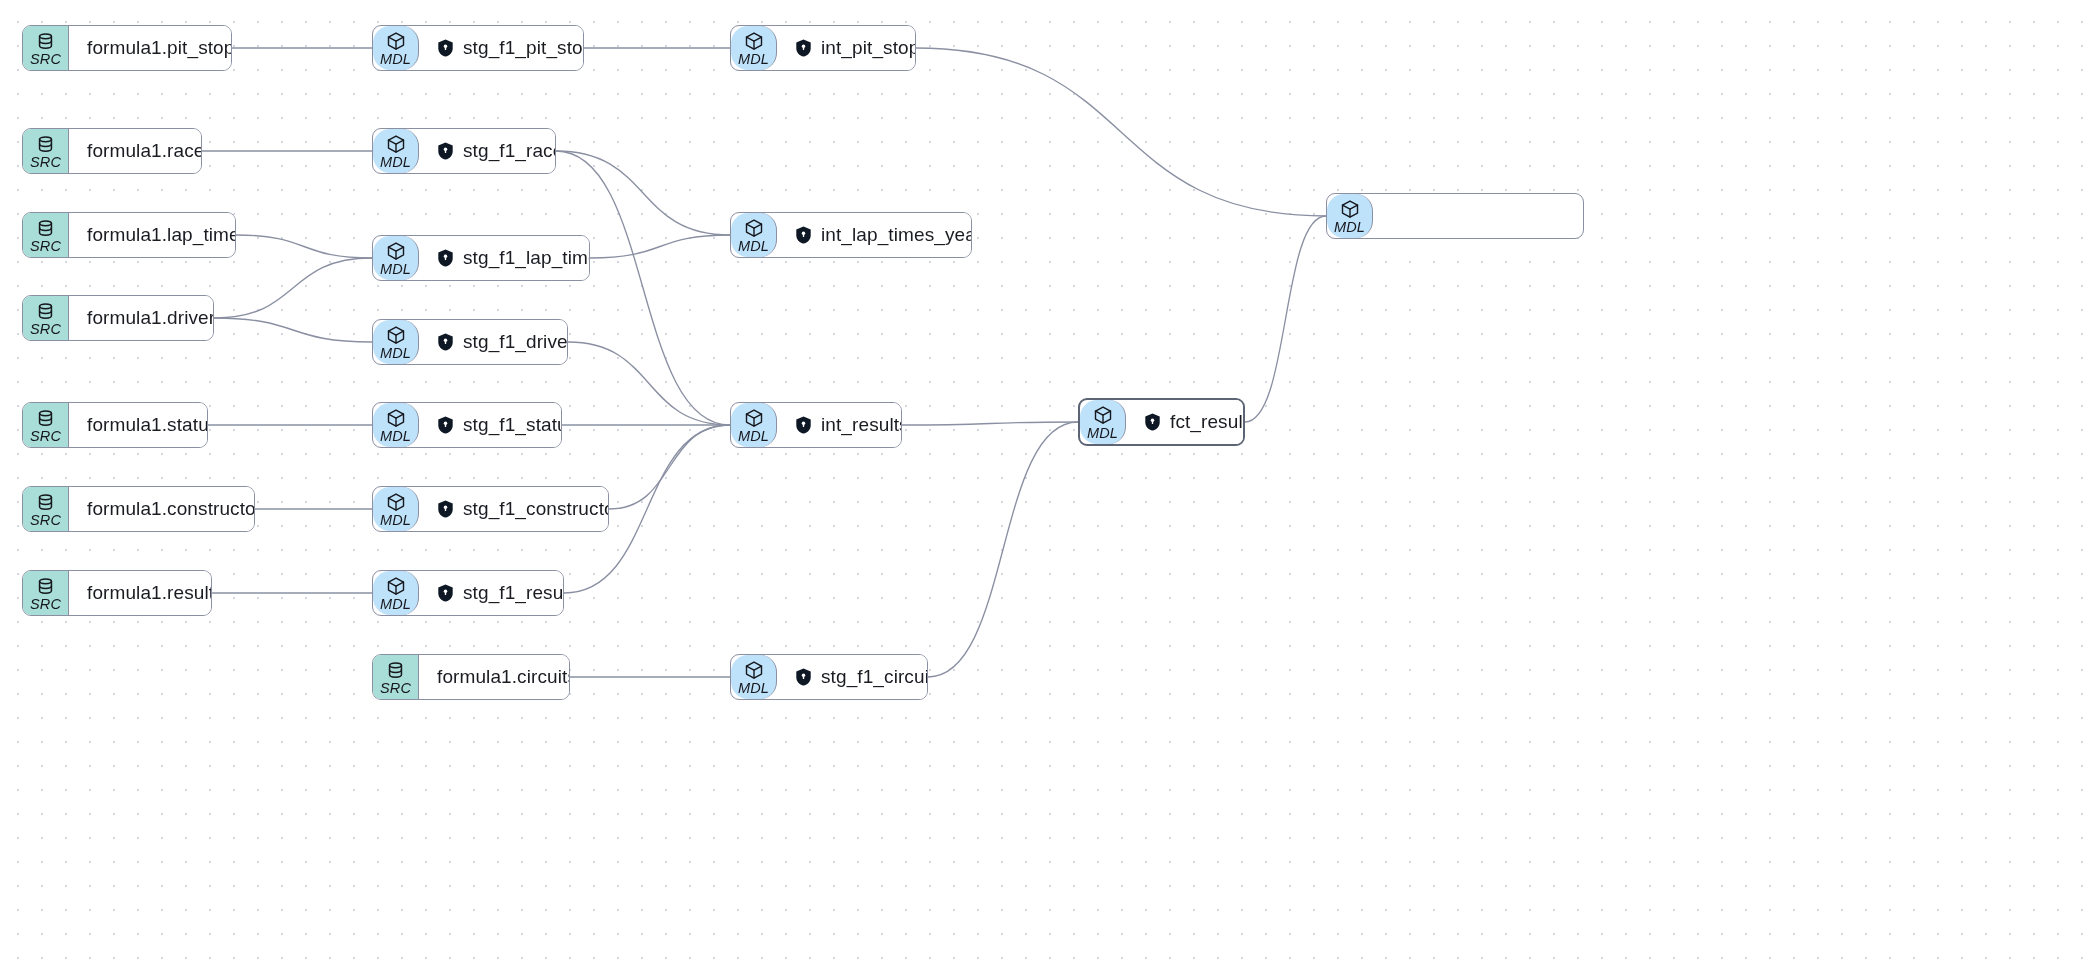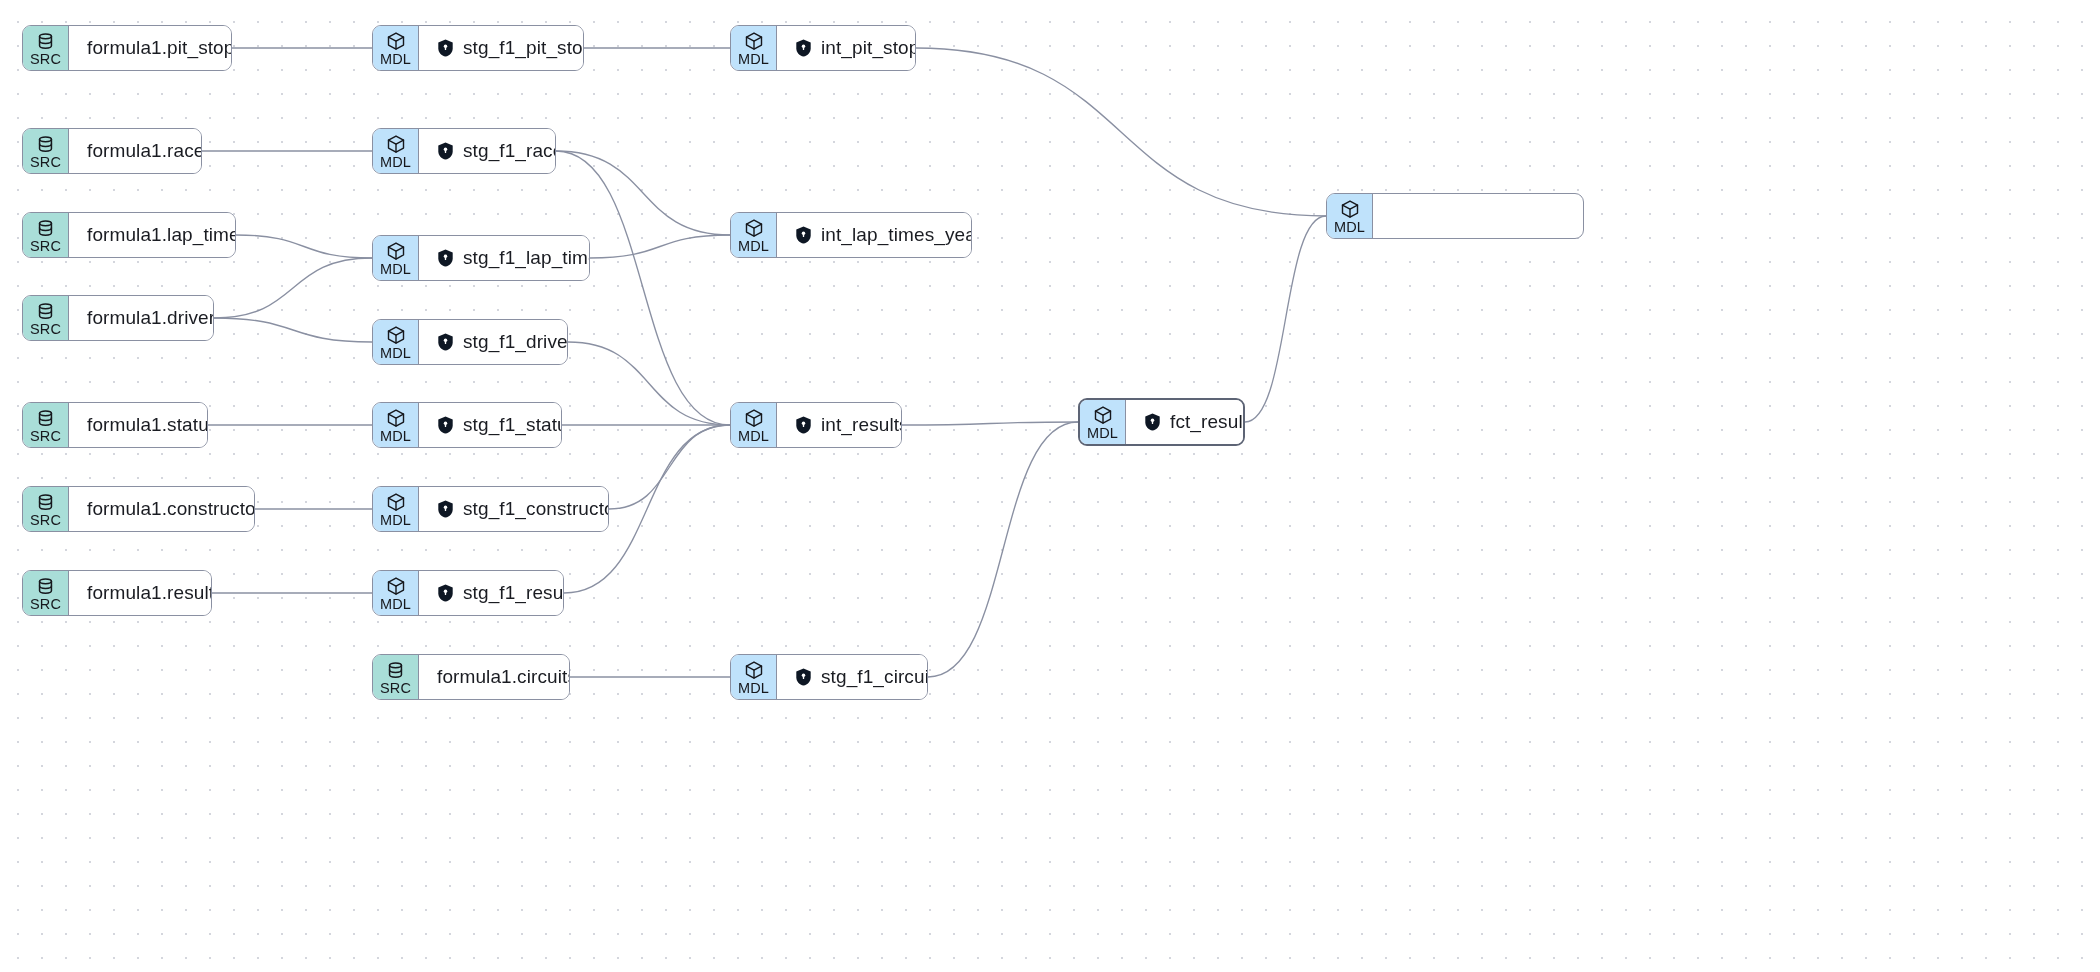--- a/index.html
+++ b/index.html
@@ -39,23 +39,24 @@
     flex:0 0 auto;
     width:46px;
     display:flex;
     flex-direction:column;
     align-items:center;
     justify-content:center;
     gap:1px;
     border-right:1.6px solid #8a90a2;
     box-sizing:border-box;
     padding-top:2px;
+    font-style:italic;
   }
   .badge.src{background:#a9ded8;}
-  .badge.mdl{background:#bfe2fb;}
+  .badge.mdl{background:#bfe2fb;border-radius:17px;}
   .badge svg{display:block;}
   .badge .bl{
     font-size:14.5px;
     line-height:15px;
     letter-spacing:.2px;
     color:#16181d;
     font-family:"Liberation Sans", sans-serif;
   }
   .body{
     flex:1 1 auto;

